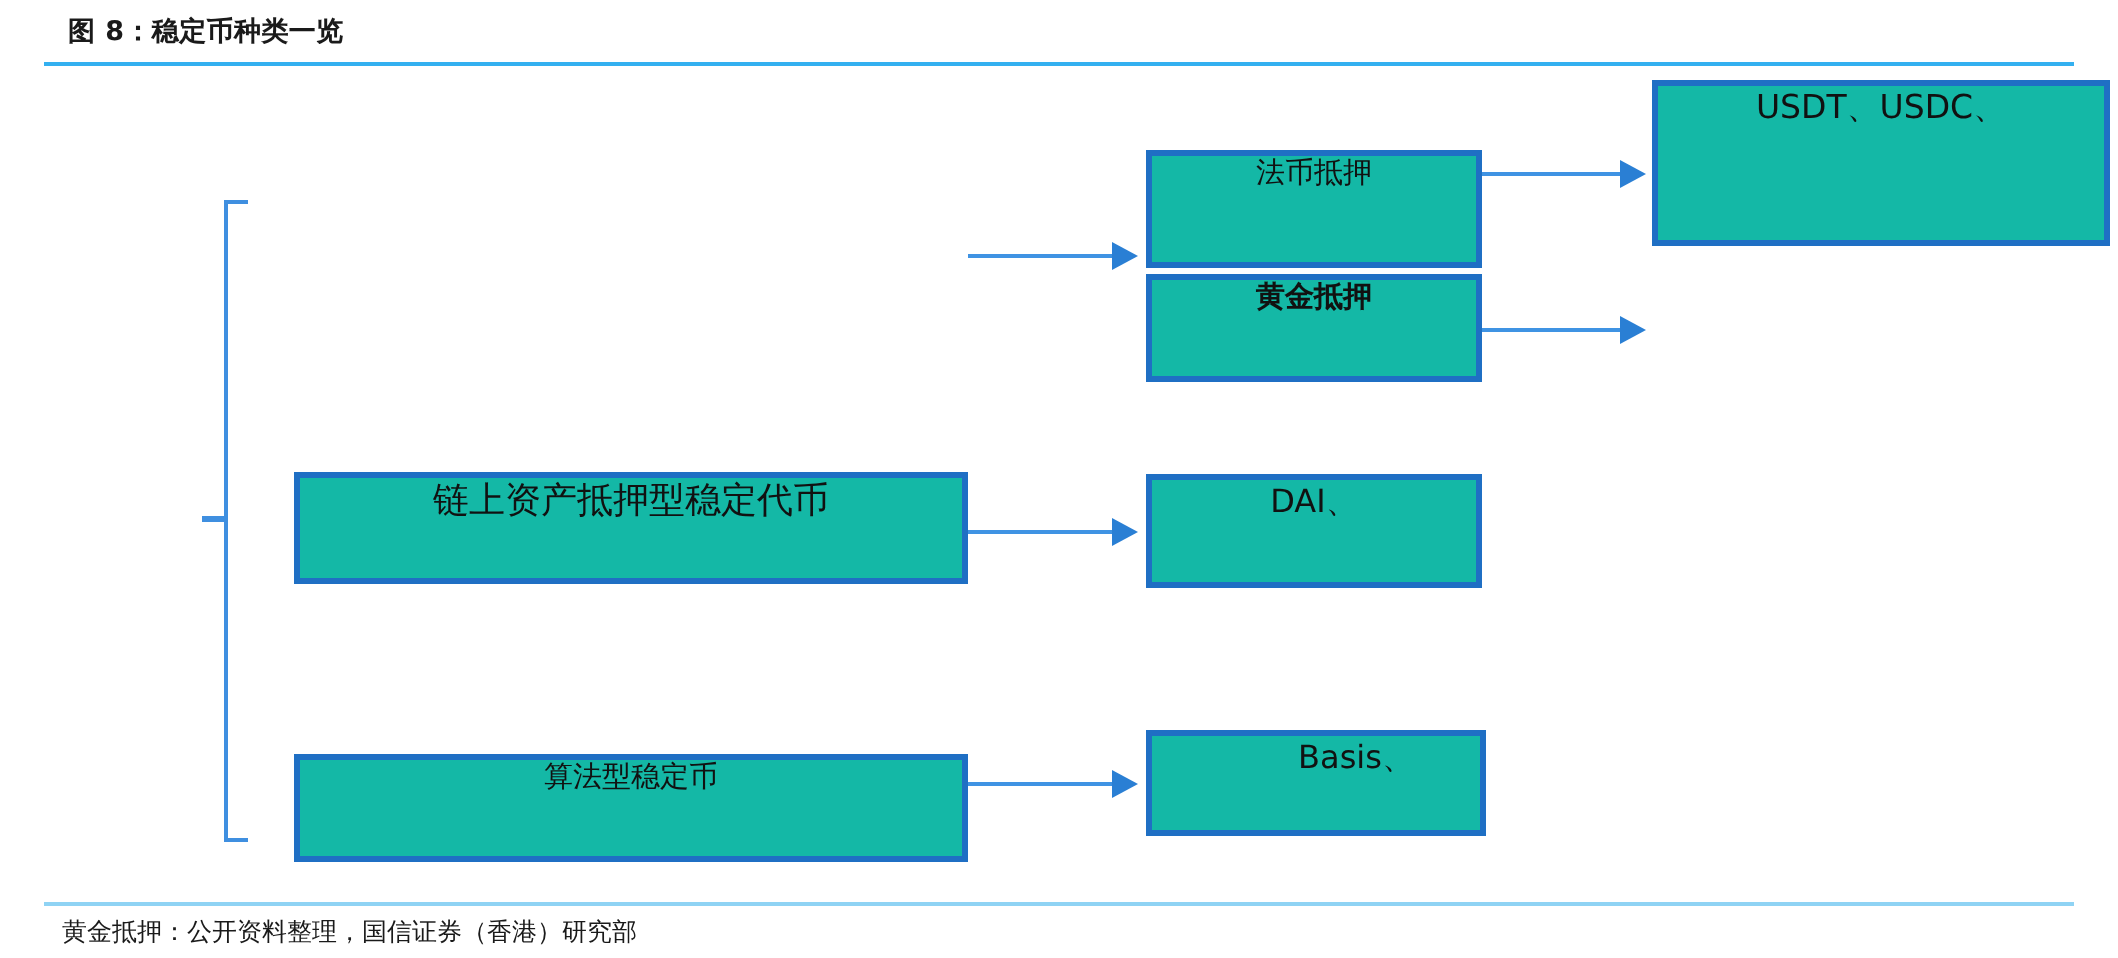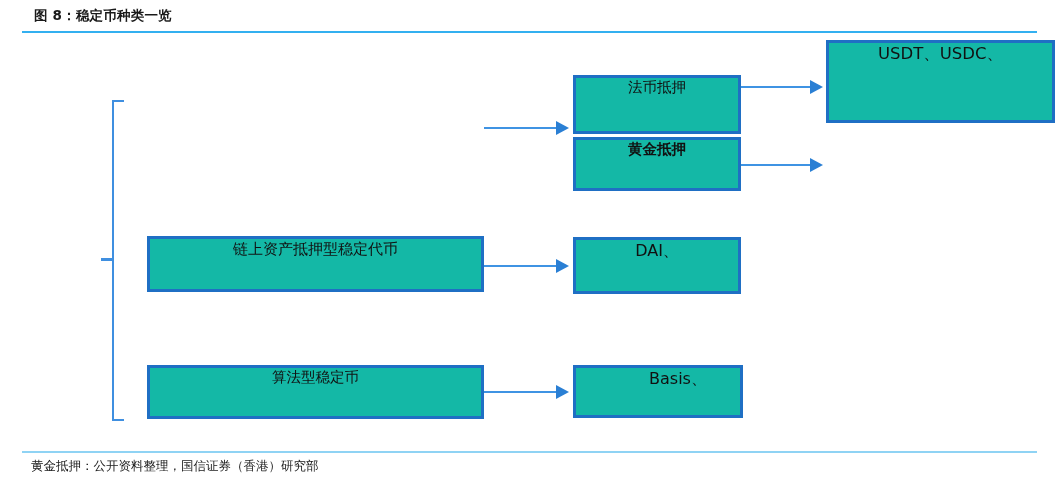--- a/index.html
+++ b/index.html
@@ -63,22 +63,22 @@
     display: flex;
     align-items: flex-start;
     justify-content: center;
     text-align: center;
     color: #111111;
     line-height: 1.35;
   }
   .box .txt { display: block; padding: 0 6px; }
 
   .box-l1 { left: 147px; top: 107px;  width: 337px; height: 50px; font-size: 14.5px; }
-  .box-l2 { left: 147px; top: 236px;  width: 337px; height: 56px; font-size: 15px; }
-  .box-l3 { left: 147px; top: 365px;  width: 337px; height: 54px; font-size: 14.5px; }
+  .box-l2 { left: 147px; top: 236px;  width: 337px; height: 56px; font-size: 18px; }
+  .box-l3 { left: 147px; top: 377px;  width: 337px; height: 54px; font-size: 14.5px; }
 
   .box-m1 { left: 573px; top: 75px;   width: 168px; height: 59px; font-size: 14.5px; }
   .box-m2 { left: 573px; top: 137px;  width: 168px; height: 54px; font-size: 14.5px; font-weight: bold; }
   .box-m3 { left: 573px; top: 237px;  width: 168px; height: 57px; font-size: 16px; }
   .box-m4 { left: 573px; top: 365px;  width: 170px; height: 53px; font-size: 16px; padding-left: 40px; }
 
   .box-r1 { left: 826px; top: 40px;   width: 229px; height: 83px; font-size: 16.5px; }
   .box-r2 { left: 826px; top: 137px;  width: 168px; height: 53px; font-size: 16.5px; }
 
   

